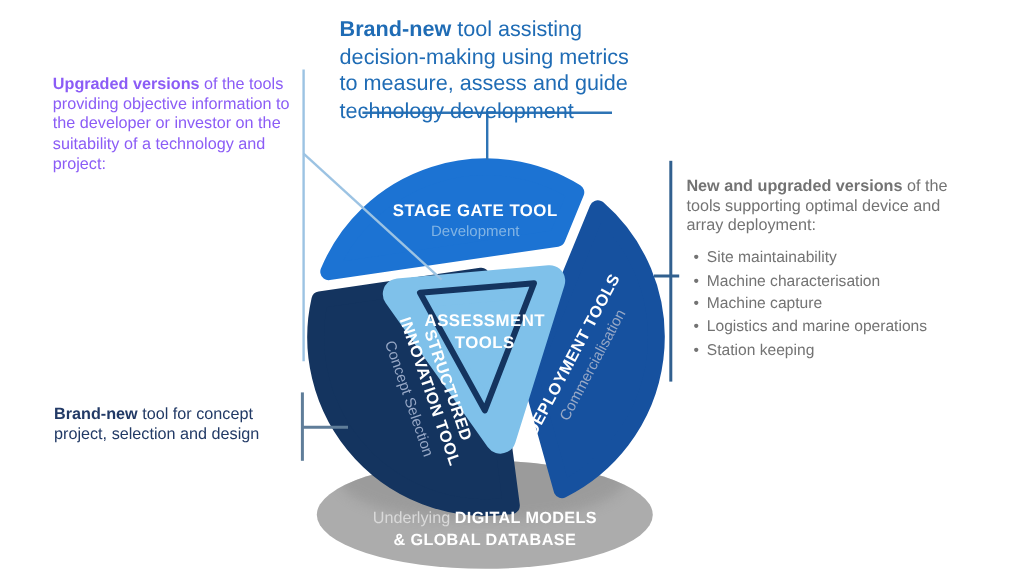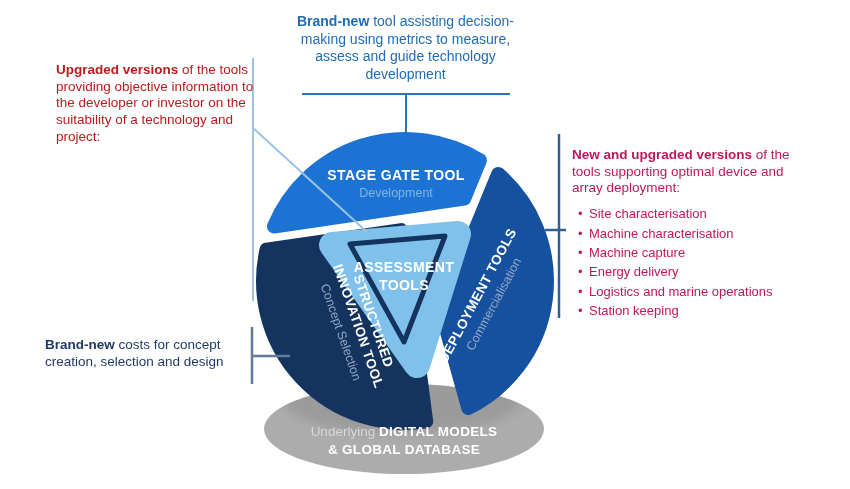--- a/index.html
+++ b/index.html
@@ -3,23 +3,23 @@
 <meta charset="utf-8">
 <style>
   html,body{margin:0;padding:0}
   body{
     width:850px;height:489px;position:relative;overflow:hidden;
     background:#ffffff;font-family:"Liberation Sans",sans-serif;
   }
   #canvas{position:absolute;inset:0;width:850px;height:489px}
   svg{position:absolute;left:0;top:0}
   .note{position:absolute}
-  #top-note{left:283px;top:13px;width:245px;text-align:center;color:#1f6cb5;font-size:14px;line-height:1.26}
-  #left-note{left:56px;top:62px;width:214px;color:#b91c1c;font-size:13.5px;line-height:1.24}
-  #right-note{left:572px;top:147px;width:240px;color:#be185d;font-size:13.5px;line-height:1.24}
+  #top-note{left:283px;top:13px;width:245px;text-align:left;color:#1f6cb5;font-size:18px;line-height:1.26}
+  #left-note{left:44px;top:62px;width:214px;color:#8b5cf6;font-size:13.5px;line-height:1.24}
+  #right-note{left:572px;top:147px;width:240px;color:#737373;font-size:13.5px;line-height:1.24}
   #bl-note{left:45px;top:336px;width:200px;color:#223a66;font-size:13.5px;line-height:1.26}
   .note p{margin:0}
   .note strong{font-weight:bold}
   ul.bullets{margin:8px 0 0;padding:0;list-style:none}
   .bullets li{position:relative;padding-left:11px;font-size:13px;line-height:1.18;margin-bottom:3px}
   .bullets li::before{content:"\2022";position:absolute;left:0}
   #left-note .bullets{margin-left:16px}
   #left-note .bullets li{margin-right:22px}
   #right-note .bullets{margin-left:6px;margin-top:9px}
   #right-note .bullets li{margin-bottom:4px}
@@ -94,26 +94,25 @@
     <p><strong>Brand-new</strong><span> tool assisting decision-making using metrics to measure, assess and guide technology development</span></p>
   </div>
 
   <div id="left-note" class="note">
     <p><strong>Upgraded versions</strong><span> of the tools providing objective information to the developer or investor on the suitability of a technology and project:</span></p>
   </div>
 
   <div id="right-note" class="note">
     <p><strong>New and upgraded versions</strong><span> of the tools supporting optimal device and array deployment:</span></p>
     <ul class="bullets">
-      <li>Site characterisation</li>
+      <li>Site maintainability</li>
       <li>Machine characterisation</li>
       <li>Machine capture</li>
-      <li>Energy delivery</li>
       <li>Logistics and marine operations</li>
       <li>Station keeping</li>
     </ul>
   </div>
 
   <div id="bl-note" class="note">
-    <p><strong>Brand-new</strong><span> costs for concept creation, selection and design</span></p>
+    <p><strong>Brand-new</strong><span> tool for concept project, selection and design</span></p>
   </div>
 
 </div>
 
 </body></html>

